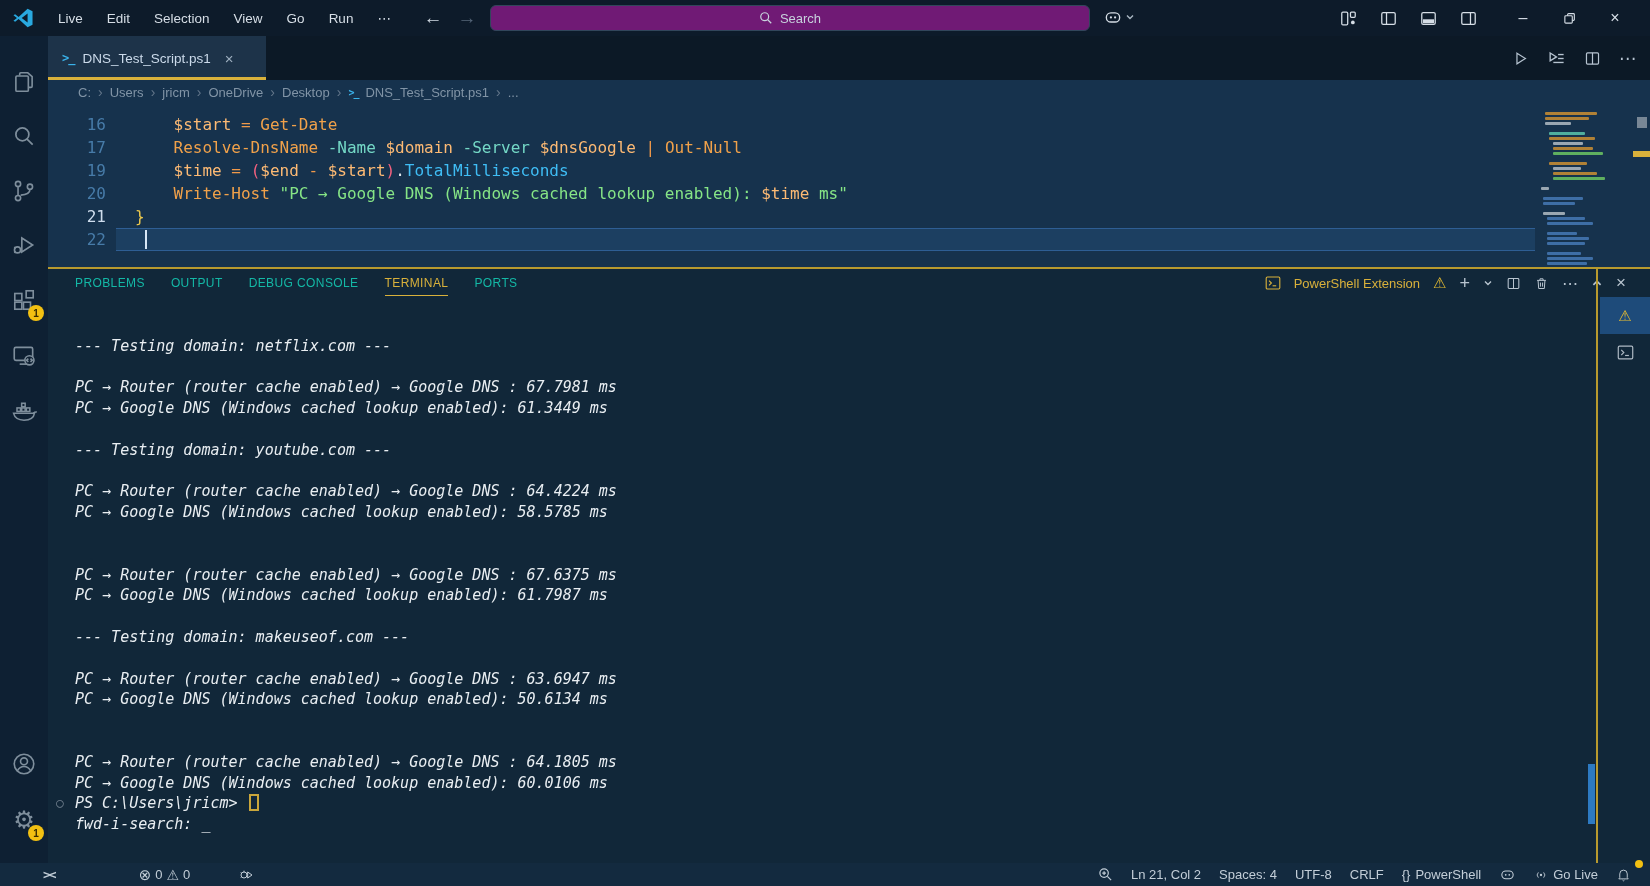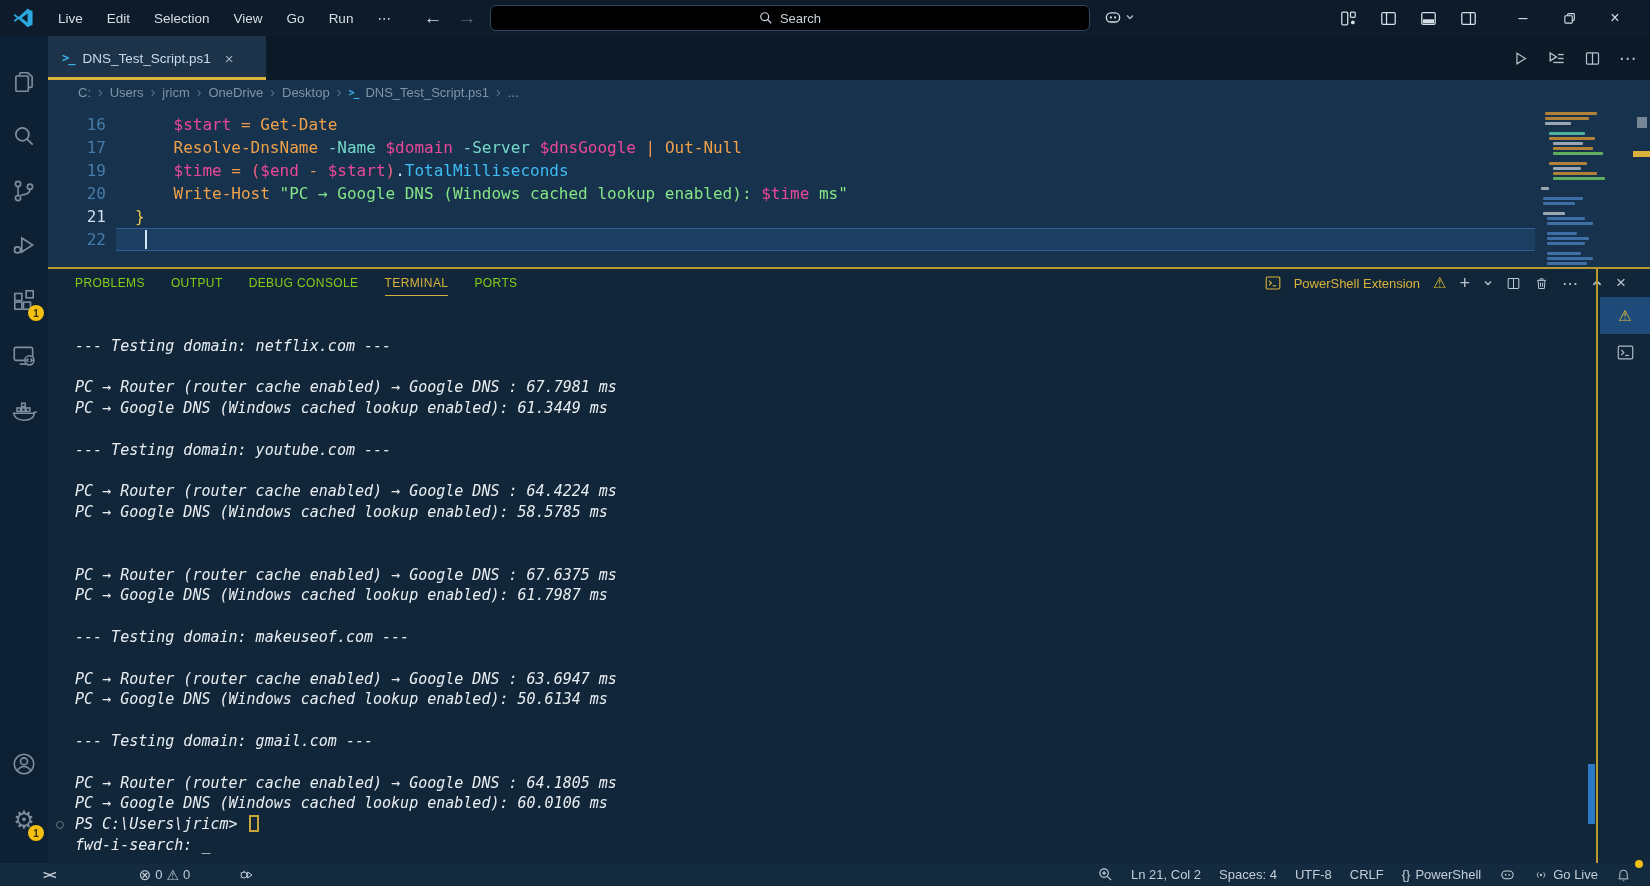--- a/index.html
+++ b/index.html
@@ -15,21 +15,21 @@
 
   
   .titlebar { position:absolute; left:0; top:0; width:1650px; height:36px; background:#0d1b2a; }
   .vscode-logo { position:absolute; left:12px; top:7px; }
   .menubar { position:absolute; left:46px; top:0; height:36px; display:flex; align-items:center; }
   .menu-item { padding:0 12px; height:36px; display:flex; align-items:center; color:#d6dee6; font-size:13.5px; cursor:default; }
   .nav-arrow { position:absolute; top:0; height:36px; width:30px; display:flex; align-items:center; justify-content:center; font-size:19px; }
   .nav-back { left:418px; color:#d3dce4; }
   .nav-fwd { left:452px; color:#56677a; }
   .searchbox { position:absolute; left:490px; top:5px; width:600px; height:26px;
-    background:#000000; border:1px solid #32465b; border-radius:6px;
+    background:#701a75; border:1px solid #32465b; border-radius:6px;
     display:flex; align-items:center; justify-content:center; gap:7px; color:#c7d2dd; }
   .tb-copilot { position:absolute; left:1103px; top:7px; display:flex; align-items:center; gap:2px; color:#c7d2dd; }
   .tb-layout-group { position:absolute; left:1333px; top:0; height:36px; display:flex; align-items:center; gap:10px; }
   .tb-layout-group > div { width:30px; height:30px; display:flex; align-items:center; justify-content:center; }
   .win-controls { position:absolute; right:12px; top:0; height:36px; display:flex; }
   .win-btn { width:46px; height:36px; display:flex; align-items:center; justify-content:center; color:#d6dee6; font-size:16px; }
 
   
   .activitybar { position:absolute; left:0; top:36px; width:48px; height:827px; background:#0e2033; }
   .ab-item { position:absolute; left:0; width:48px; height:48px; display:flex; align-items:center; justify-content:center; color:#7e8e9c; }
@@ -58,34 +58,34 @@
   .editor { position:absolute; left:48px; top:104px; right:0; height:163px; background:#16324d; overflow:hidden; }
   .cur-line { position:absolute; left:68px; top:124px; right:115px; height:23px;
     background:#1c3f61; border-top:1px solid #2e5e94; border-bottom:1px solid #2e5e94; }
   .code-area { position:absolute; left:0; top:9px; right:0; }
   .code-row { height:23px; display:flex; white-space:pre; font-family:"DejaVu Sans Mono",monospace; font-size:16px; line-height:23px; }
   .gutter-num { width:58px; text-align:right; color:#477ba8; flex:none; }
   .gutter-num.active { color:#cfdded; }
   .code-text { padding-left:29px; }
   .caret { position:absolute; left:97px; top:126px; width:2px; height:19px; background:#d7e6f5; }
   .tk-pln { color:#dfe6ec; } .tk-ind { color:#dfe6ec; }
-  .tk-var { color:#ec4899; } .tk-op { color:#f0994a; } .tk-cmd { color:#f0a14a; }
+  .tk-var { color:#fdba74; } .tk-op { color:#f0994a; } .tk-cmd { color:#f0a14a; }
   .tk-par { color:#74d8c6; } .tk-prn { color:#f2617f; } .tk-mem { color:#3fbdf5; }
   .tk-str { color:#86e586; } .tk-brk { color:#eac74d; }
   .minimap { position:absolute; left:1489px; top:8px; width:76px; }
   .mm-row { height:3px; margin-bottom:2px; border-radius:1px; }
   .ruler-gray { position:absolute; left:1589px; top:13px; width:10px; height:11px; background:#8a97a3; opacity:.85; }
   .ruler-yellow { position:absolute; left:1585px; top:47px; width:17px; height:6px; background:#d9b13b; }
 
   
   .panel { position:absolute; left:48px; top:267px; right:0; bottom:23px; background:#112739; border-top:2px solid #b89a2e; }
   .panel-right-border { position:absolute; top:0; bottom:0; right:52px; width:2px; background:#b89a2e; }
   .panel-header { position:absolute; left:0; top:0; right:0; height:28px; display:flex; align-items:center; }
   .panel-tabs { display:flex; align-items:center; gap:26px; padding-left:27px; }
-  .panel-tab { font-size:12px; letter-spacing:.4px; color:#84cc16; padding:4px 0; position:relative; }
+  .panel-tab { font-size:12px; letter-spacing:.4px; color:#14b8a6; padding:4px 0; position:relative; }
   .panel-tab.active { color:#d9b13b; }
   .panel-tab.active::after { content:""; position:absolute; left:0; right:0; bottom:-2px; height:1px; background:#d9b13b; }
   .panel-actions { position:absolute; right:24px; top:0; height:28px; display:flex; align-items:center; gap:13px; color:#b9c5d0; }
   .panel-actions .yellow { color:#d9b13b; }
   .profile-label { font-size:13px; color:#d9b13b; }
   .warn-glyph { color:#e5bb31; font-size:15px; }
   .terminal-body { position:absolute; left:0; top:28px; right:52px; bottom:0; overflow:hidden; }
   .term-lines { padding-top:18px; }
   .term-line { position:relative; height:20.8px; line-height:20.8px; padding-left:27px; white-space:pre;
     font-family:"DejaVu Sans Mono",monospace; font-size:15px; color:#e9eef2;font-style:italic; }
@@ -415,21 +415,20 @@
         <div class="term-line"></div>
         <div class="term-line"></div>
         <div class="term-line">PC → Router (router cache enabled) → Google DNS : 67.6375 ms</div>
         <div class="term-line">PC → Google DNS (Windows cached lookup enabled): 61.7987 ms</div>
         <div class="term-line"></div>
         <div class="term-line">--- Testing domain: makeuseof.com ---</div>
         <div class="term-line"></div>
         <div class="term-line">PC → Router (router cache enabled) → Google DNS : 63.6947 ms</div>
         <div class="term-line">PC → Google DNS (Windows cached lookup enabled): 50.6134 ms</div>
         <div class="term-line"></div>
-        <div class="term-line">--- Testing domain: gmail.com ---</div>
         <div class="term-line"></div>
         <div class="term-line">PC → Router (router cache enabled) → Google DNS : 64.1805 ms</div>
         <div class="term-line">PC → Google DNS (Windows cached lookup enabled): 60.0106 ms</div>
         <div class="term-line"><span class="prompt-circle">○</span>PS C:\Users\jricm&gt; <span class="prompt-caret"></span></div>
         <div class="term-line">fwd-i-search: <span>_</span></div>
       </div>
   </div>
 
   <div class="term-scrollbar"></div>
   <div class="panel-right-border"></div>

